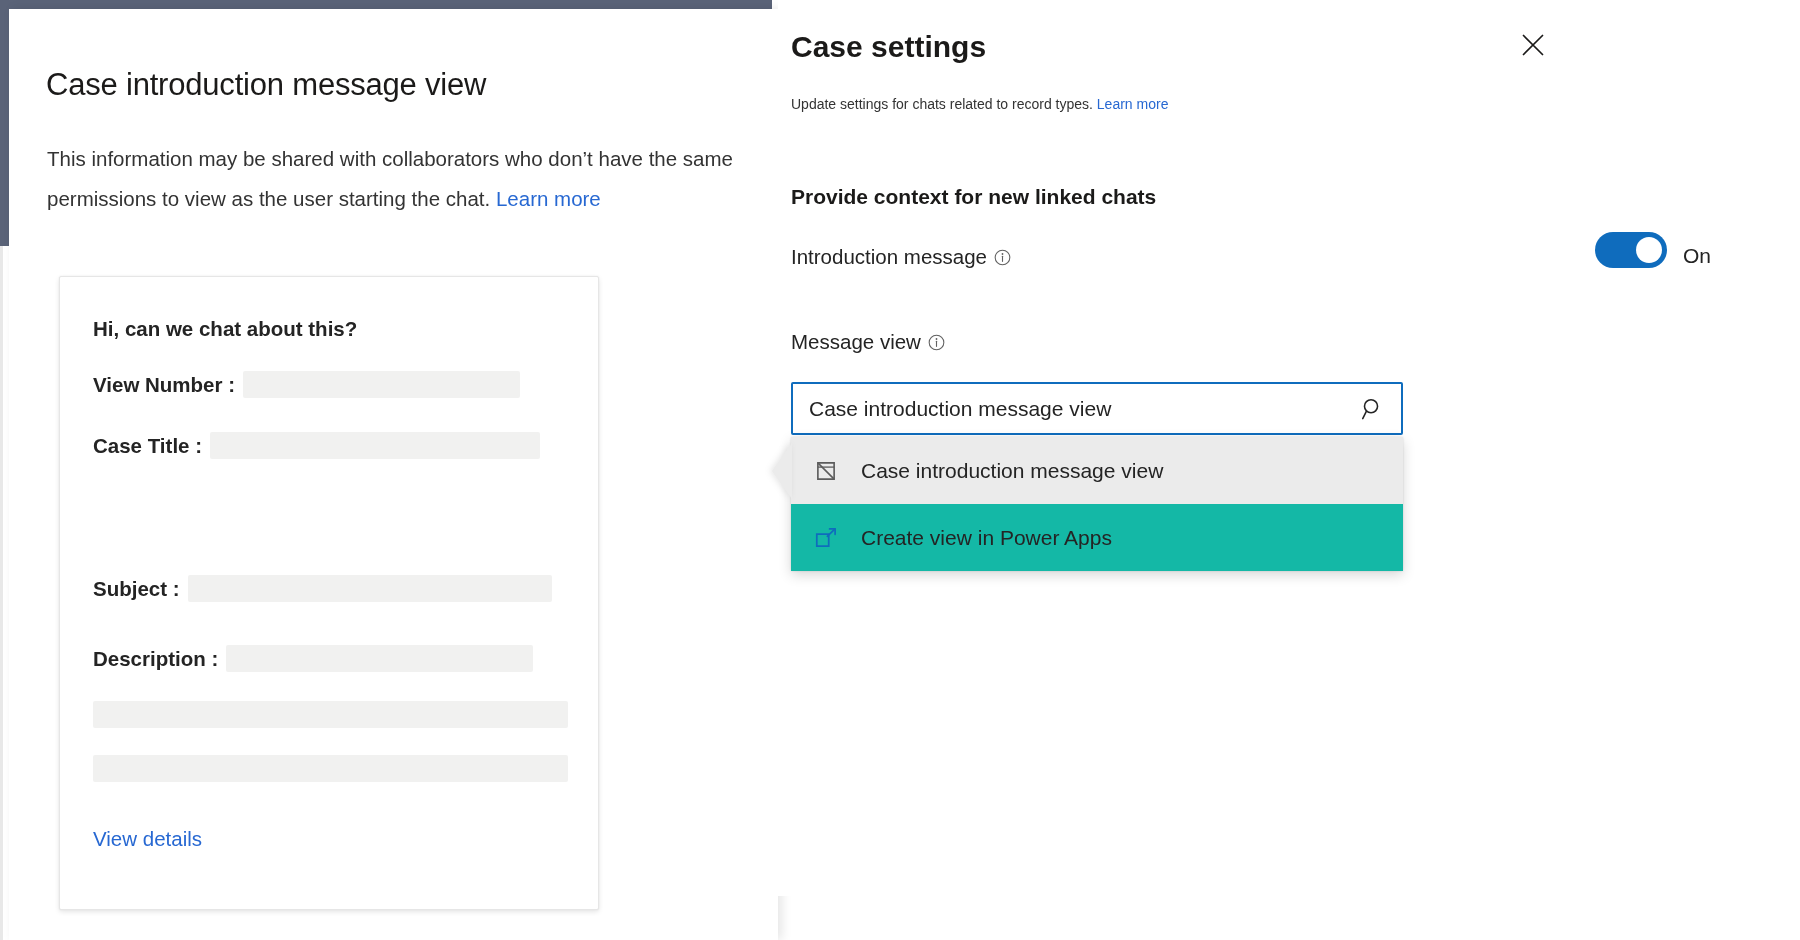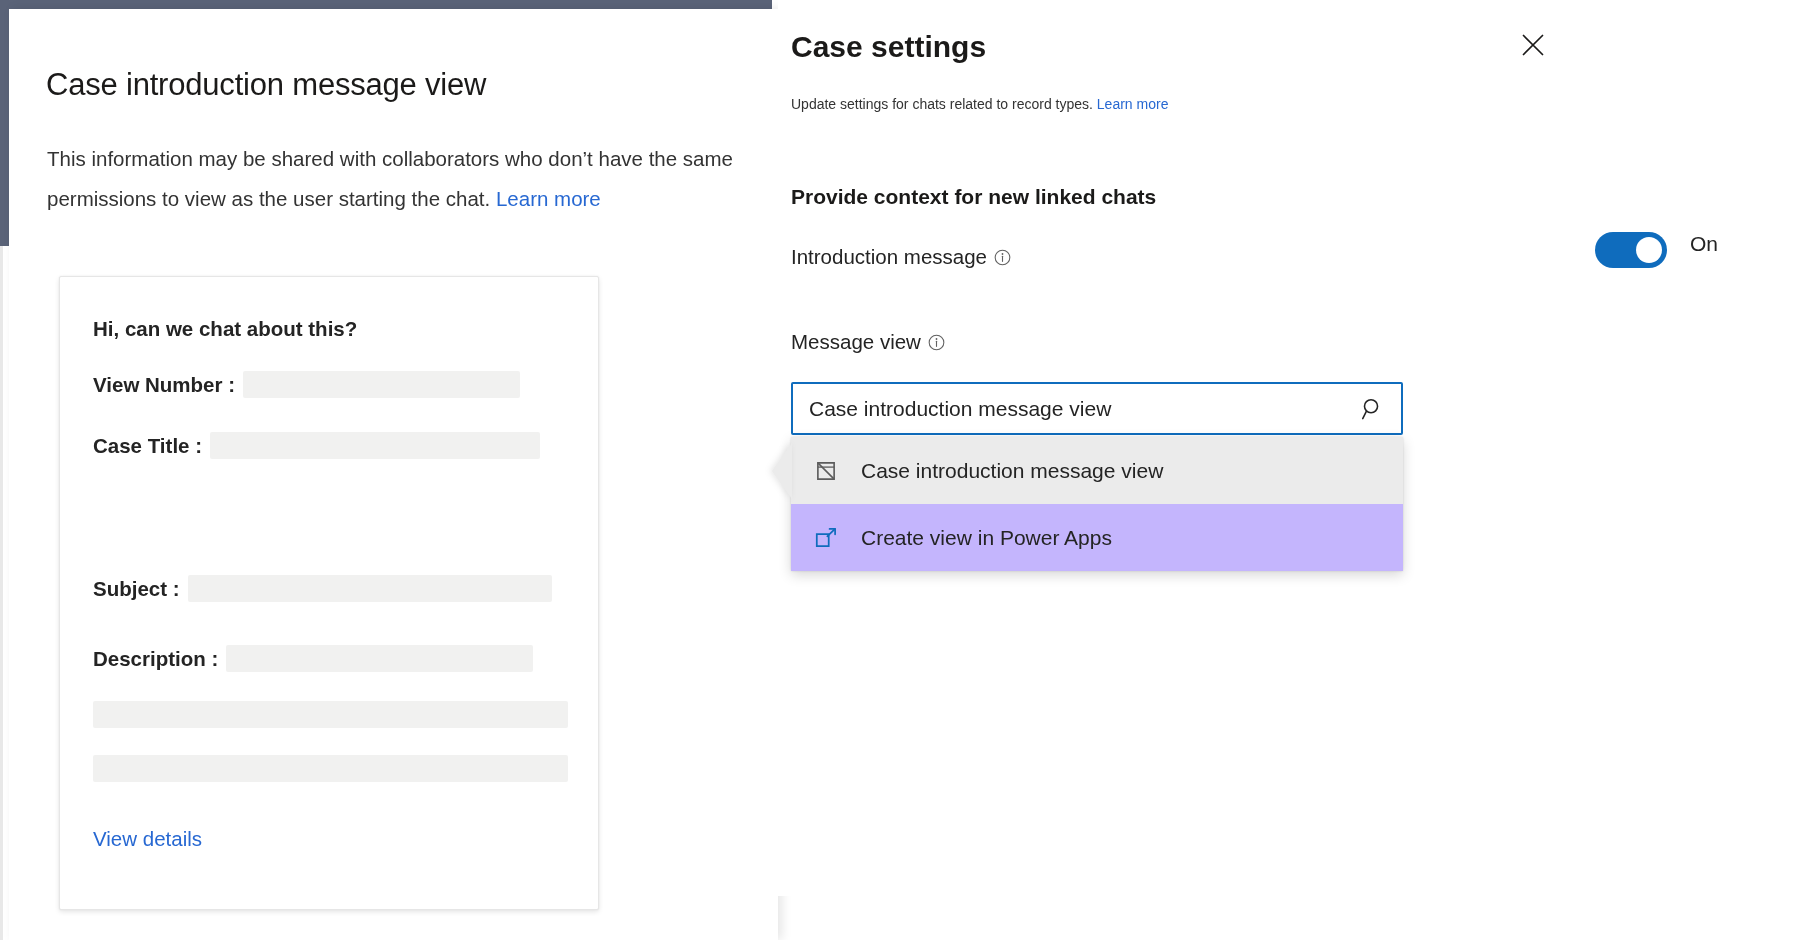--- a/index.html
+++ b/index.html
@@ -180,22 +180,22 @@
     display: inline-flex;
     width: 17px; height: 17px;
     color: #616161;
   }
   .info-icon svg { display: block; }
 
   .toggle-wrap {
     position: absolute;
     left: 817px; top: 232px;
     display: flex;
-    align-items: flex-start;
-    gap: 23px;
+    align-items: flex-end;
+    gap: 16px;
   }
   .toggle {
     width: 72px; height: 36px;
     border-radius: 18px;
     background: #0f6cbd;
     position: relative;
     cursor: pointer;
   }
   .toggle .knob {
     position: absolute;
@@ -249,21 +249,21 @@
     background: #ffffff;
     box-shadow: 0 4px 12px rgba(0,0,0,0.16), 0 0 2px rgba(0,0,0,0.12);
   }
   .dd-item {
     height: 67px;
     display: flex;
     align-items: center;
     padding-left: 22px;
     gap: 22px;
     cursor: pointer;
-    background: #c4b5fd;
+    background: #14b8a6;
   }
   .dd-item.selected { background: #ebebeb; }
   .dd-item .dd-label {
     font-size: 21px;
     color: #242424;
     white-space: nowrap;
   }
   .dd-icon { display: flex; width: 26px; height: 26px; }
   .dd-icon svg { display: block; }
 

